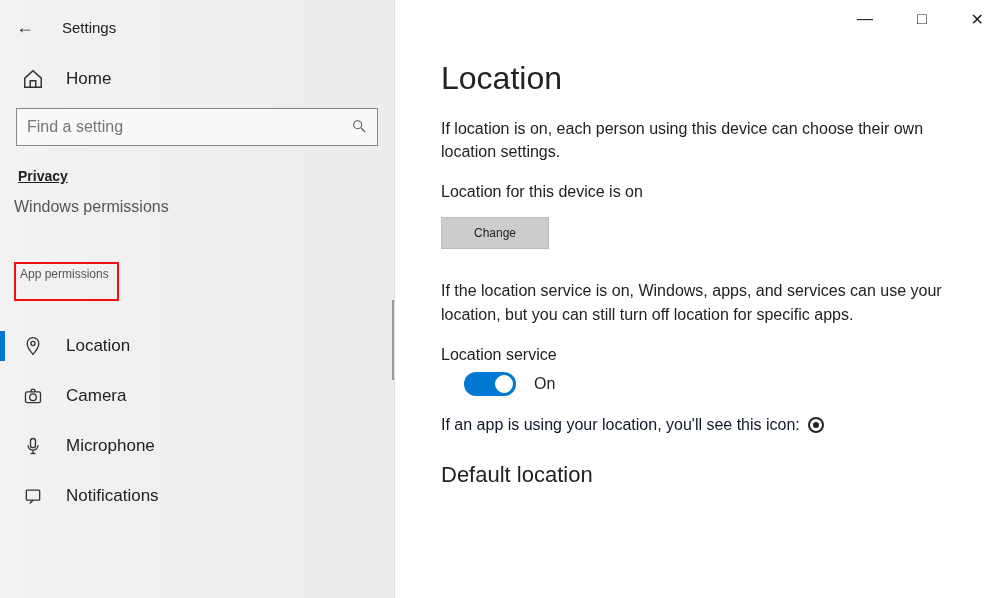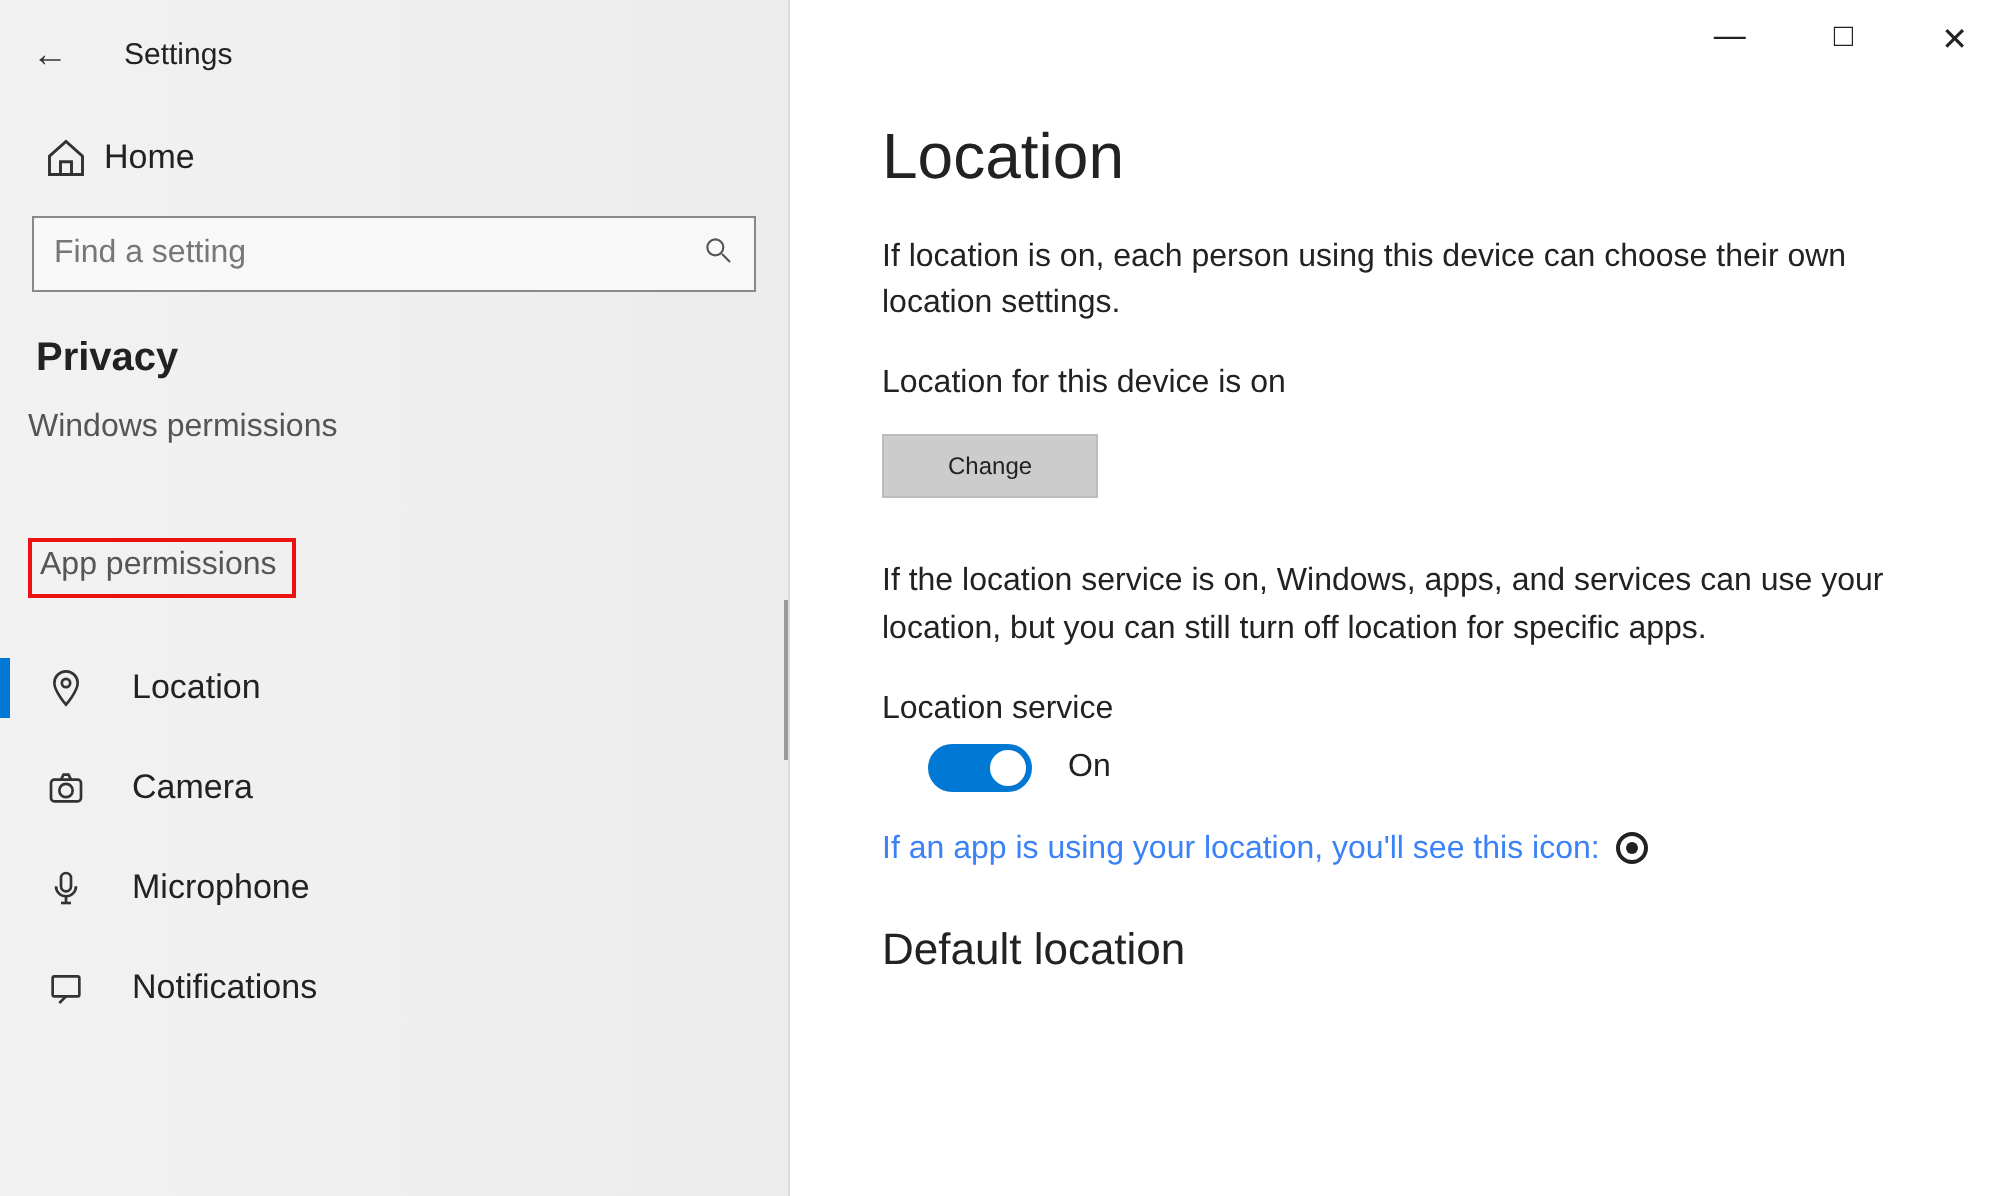--- a/index.html
+++ b/index.html
@@ -23,21 +23,21 @@
     height: 34px;
     padding: 0 16px;
     gap: 28px;
   }
   .back-arrow { font-size: 18px; color: #333; cursor: pointer; }
   .app-title { font-size: 15px; color: #222; }
 
   .home-row {
     display: flex;
     align-items: center;
-    gap: 8px;
+    gap: 22px;
     padding: 24px 16px 18px 22px;
   }
   .home-icon { width: 22px; height: 22px; color: #333; }
   .home-label { font-size: 17px; color: #222; }
 
   .search-wrap { padding: 0 16px 4px 16px; }
   .search-box {
     display: flex;
     align-items: center;
     justify-content: center;
@@ -47,35 +47,36 @@
     padding: 0 10px;
   }
   .search-input {
     border: none; outline: none; background: transparent;
     font-size: 16px; color: #666; flex: 1;
   }
   .search-input::placeholder { color: #777; }
   .search-icon { color: #555; font-size: 15px; }
 
   .section-title {
-    font-size: 20px; color: #222; font-weight: 600;
+    font-size: 14px; color: #222; font-weight: 600;
     padding: 18px 16px 6px 18px;
+    text-decoration: underline;
   }
   .section-sub {
     font-size: 16px; color: #555;
     padding: 8px 16px 6px 14px;
     cursor: pointer;
   }
 
   .app-perm-box {
     margin: 40px 0 8px 14px;
-    padding: 3px 8px 5px 4px;
+    padding: 3px 8px 18px 4px;
     border: 2px solid #e11;
     display: inline-block;
-    font-size: 16px; color: #555;
+    font-size: 12px; color: #555;
   }
 
   .nav-list { padding-top: 12px; }
   .nav-item {
     display: flex;
     align-items: center;
     gap: 22px;
     padding: 14px 0 14px 22px;
     font-size: 17px;
     color: #222;
@@ -140,21 +141,21 @@
     width: 52px; height: 24px; border-radius: 12px;
     background: #0078d4; position: relative; cursor: pointer;
   }
   .toggle .knob {
     position: absolute; right: 3px; top: 3px;
     width: 18px; height: 18px; border-radius: 50%;
     background: #fff;
   }
   .toggle-label { font-size: 16px; color: #222; }
 
-  .icon-note { font-size: 16px; color: #3b82f6; margin-bottom: 28px; }
+  .icon-note { font-size: 16px; color: #0f172a; margin-bottom: 28px; }
   .target-ico {
     display: inline-block;
     width: 16px; height: 16px;
     border: 2px solid #222;
     border-radius: 50%;
     position: relative;
     vertical-align: -3px;
     margin-left: 4px;
   }
   .target-ico::after {

